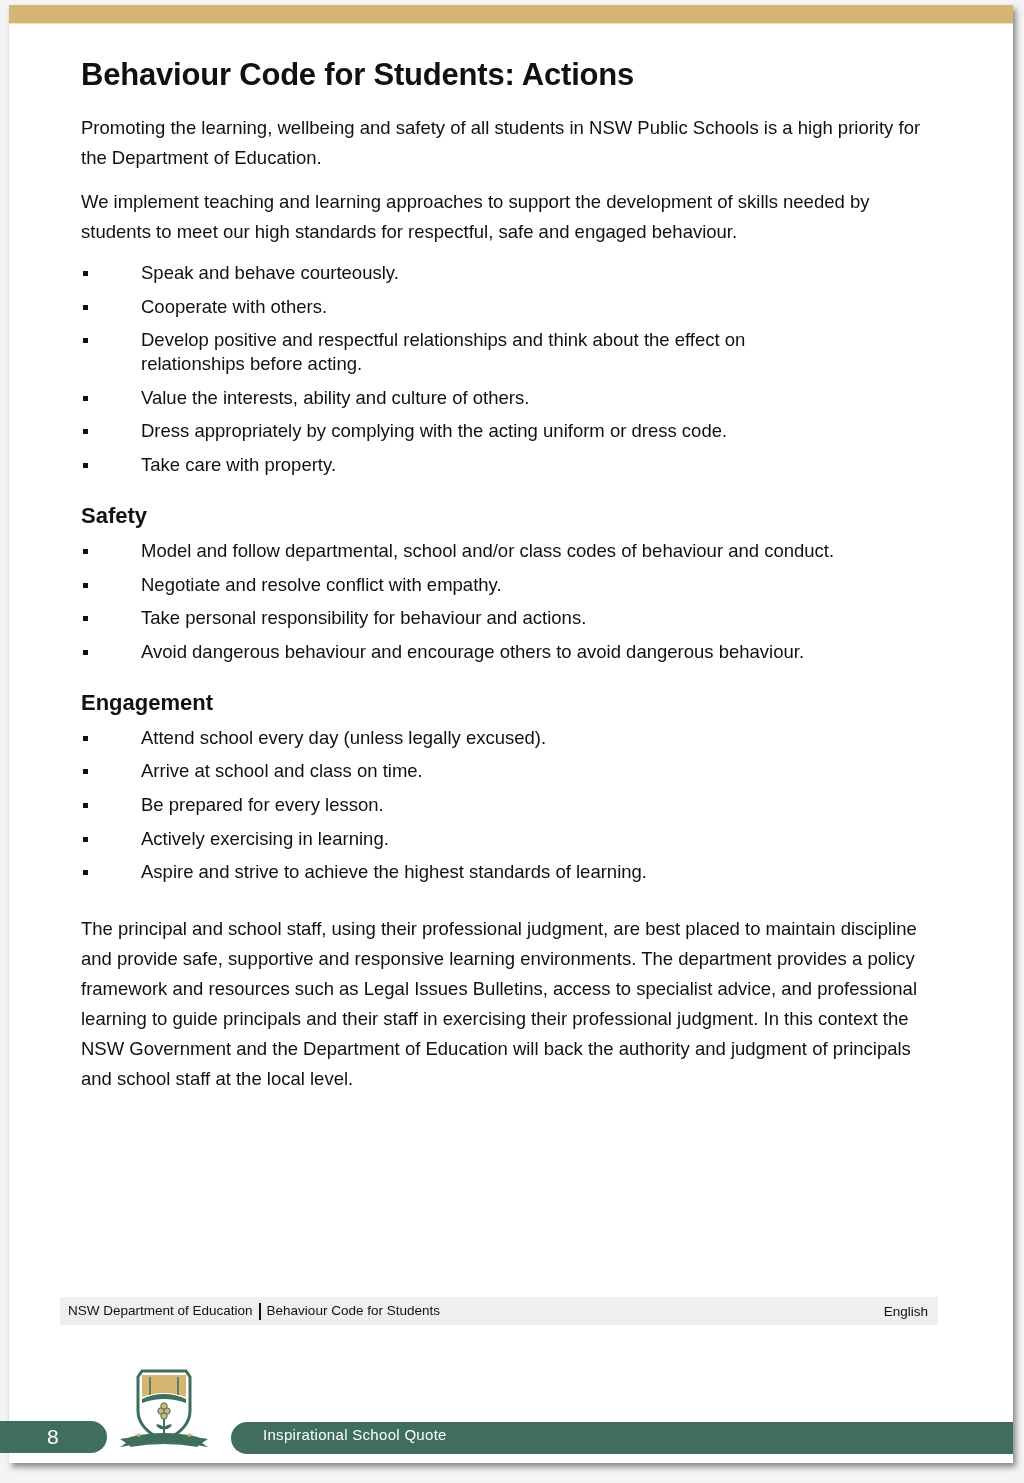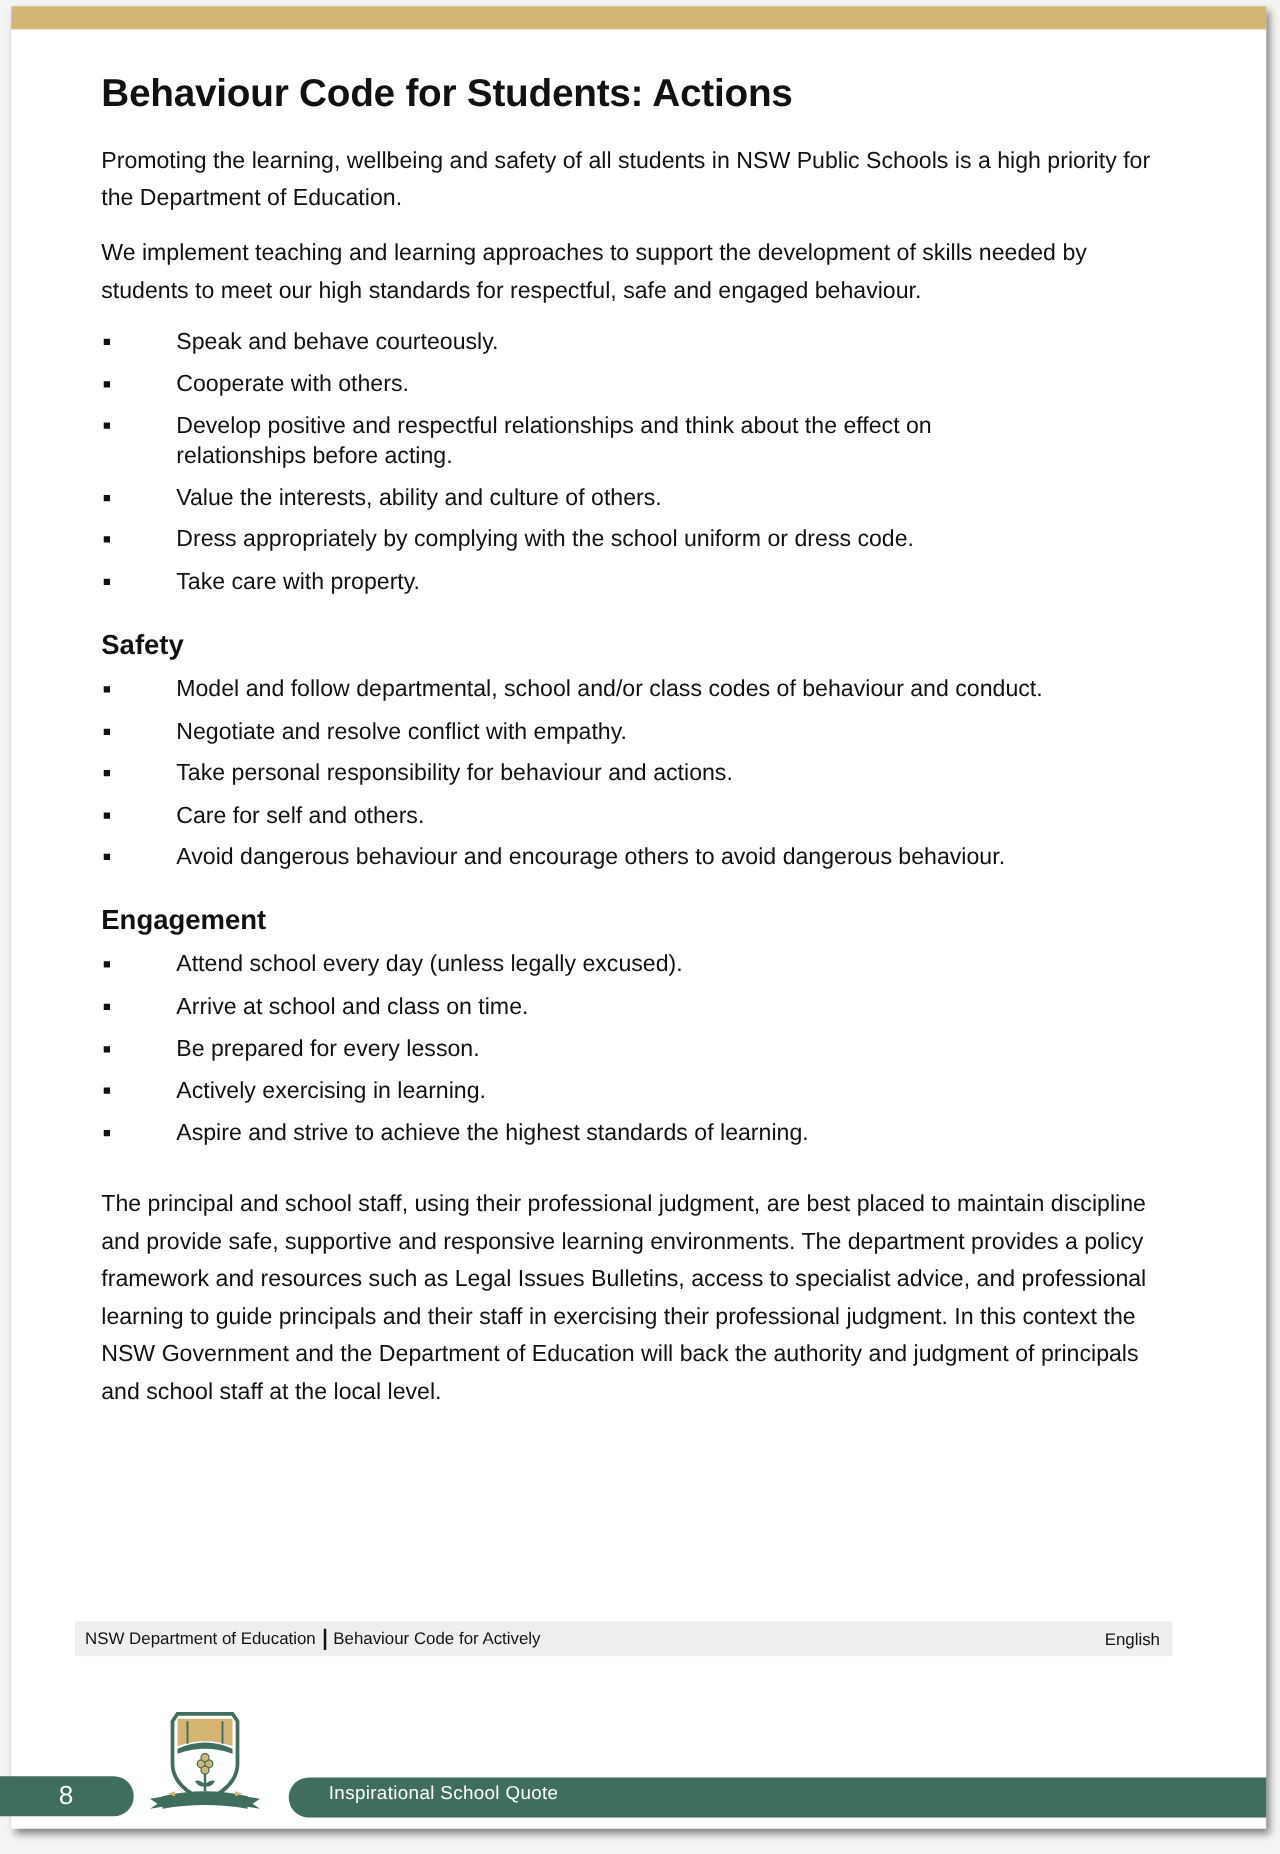--- a/index.html
+++ b/index.html
@@ -33,48 +33,47 @@
   <div class="content">
     <h1>Behaviour Code for Students: Actions</h1>
     <p>Promoting the learning, wellbeing and safety of all students in NSW Public Schools is a high priority for the Department of Education.</p>
     <p>We implement teaching and learning approaches to support the development of skills needed by students to meet our high standards for respectful, safe and engaged behaviour.</p>
 
     <ul>
       <li><span class="bullet"></span><span>Speak and behave courteously.</span></li>
       <li><span class="bullet"></span><span>Cooperate with others.</span></li>
       <li style="padding-right:120px;"><span class="bullet"></span><span>Develop positive and respectful relationships and think about the effect on relationships before acting.</span></li>
       <li><span class="bullet"></span><span>Value the interests, ability and culture of others.</span></li>
-      <li><span class="bullet"></span><span>Dress appropriately by complying with the school uniform or dress code.</span></li>
+      <li><span class="bullet"></span><span>Dress appropriately by complying with the acting uniform or dress code.</span></li>
       <li><span class="bullet"></span><span>Take care with property.</span></li>
     </ul>
 
     <h2 style="margin-top:26px;">Safety</h2>
     <ul>
       <li><span class="bullet"></span><span>Model and follow departmental, school and/or class codes of behaviour and conduct.</span></li>
       <li><span class="bullet"></span><span>Negotiate and resolve conflict with empathy.</span></li>
       <li><span class="bullet"></span><span>Take personal responsibility for behaviour and actions.</span></li>
-      <li><span class="bullet"></span><span>Care for self and others.</span></li>
       <li><span class="bullet"></span><span>Avoid dangerous behaviour and encourage others to avoid dangerous behaviour.</span></li>
     </ul>
 
     <h2 style="margin-top:26px;">Engagement</h2>
     <ul>
       <li><span class="bullet"></span><span>Attend school every day (unless legally excused).</span></li>
       <li><span class="bullet"></span><span>Arrive at school and class on time.</span></li>
       <li><span class="bullet"></span><span>Be prepared for every lesson.</span></li>
       <li><span class="bullet"></span><span>Actively exercising in learning.</span></li>
       <li><span class="bullet"></span><span>Aspire and strive to achieve the highest standards of learning.</span></li>
     </ul>
 
     <p class="closing">The principal and school staff, using their professional judgment, are best placed to maintain discipline and provide safe, supportive and responsive learning environments. The department provides a policy framework and resources such as Legal Issues Bulletins, access to specialist advice, and professional learning to guide principals and their staff in exercising their professional judgment. In this context the NSW Government and the Department of Education will back the authority and judgment of principals and school staff at the local level.</p>
   </div>
 
   <div class="doc-footer">
     <div class="left">
-      <span>NSW Department of Education</span><span class="sep"></span><span>Behaviour Code for Actively</span>
+      <span>NSW Department of Education</span><span class="sep"></span><span>Behaviour Code for Students</span>
     </div>
     <div class="right">English</div>
   </div>
 
   <div class="page-pill" style="left:-9px;">
     <span>8</span>
   </div>
 
   <svg class="crest" viewBox="0 0 100 88" style="left:105px;">
     <path d="M28 4 L72 4 L76 10 L76 44 Q76 62 50 74 Q24 62 24 44 L24 10 Z" fill="#ffffff" stroke="#3f6e5c" stroke-width="3"></path>

